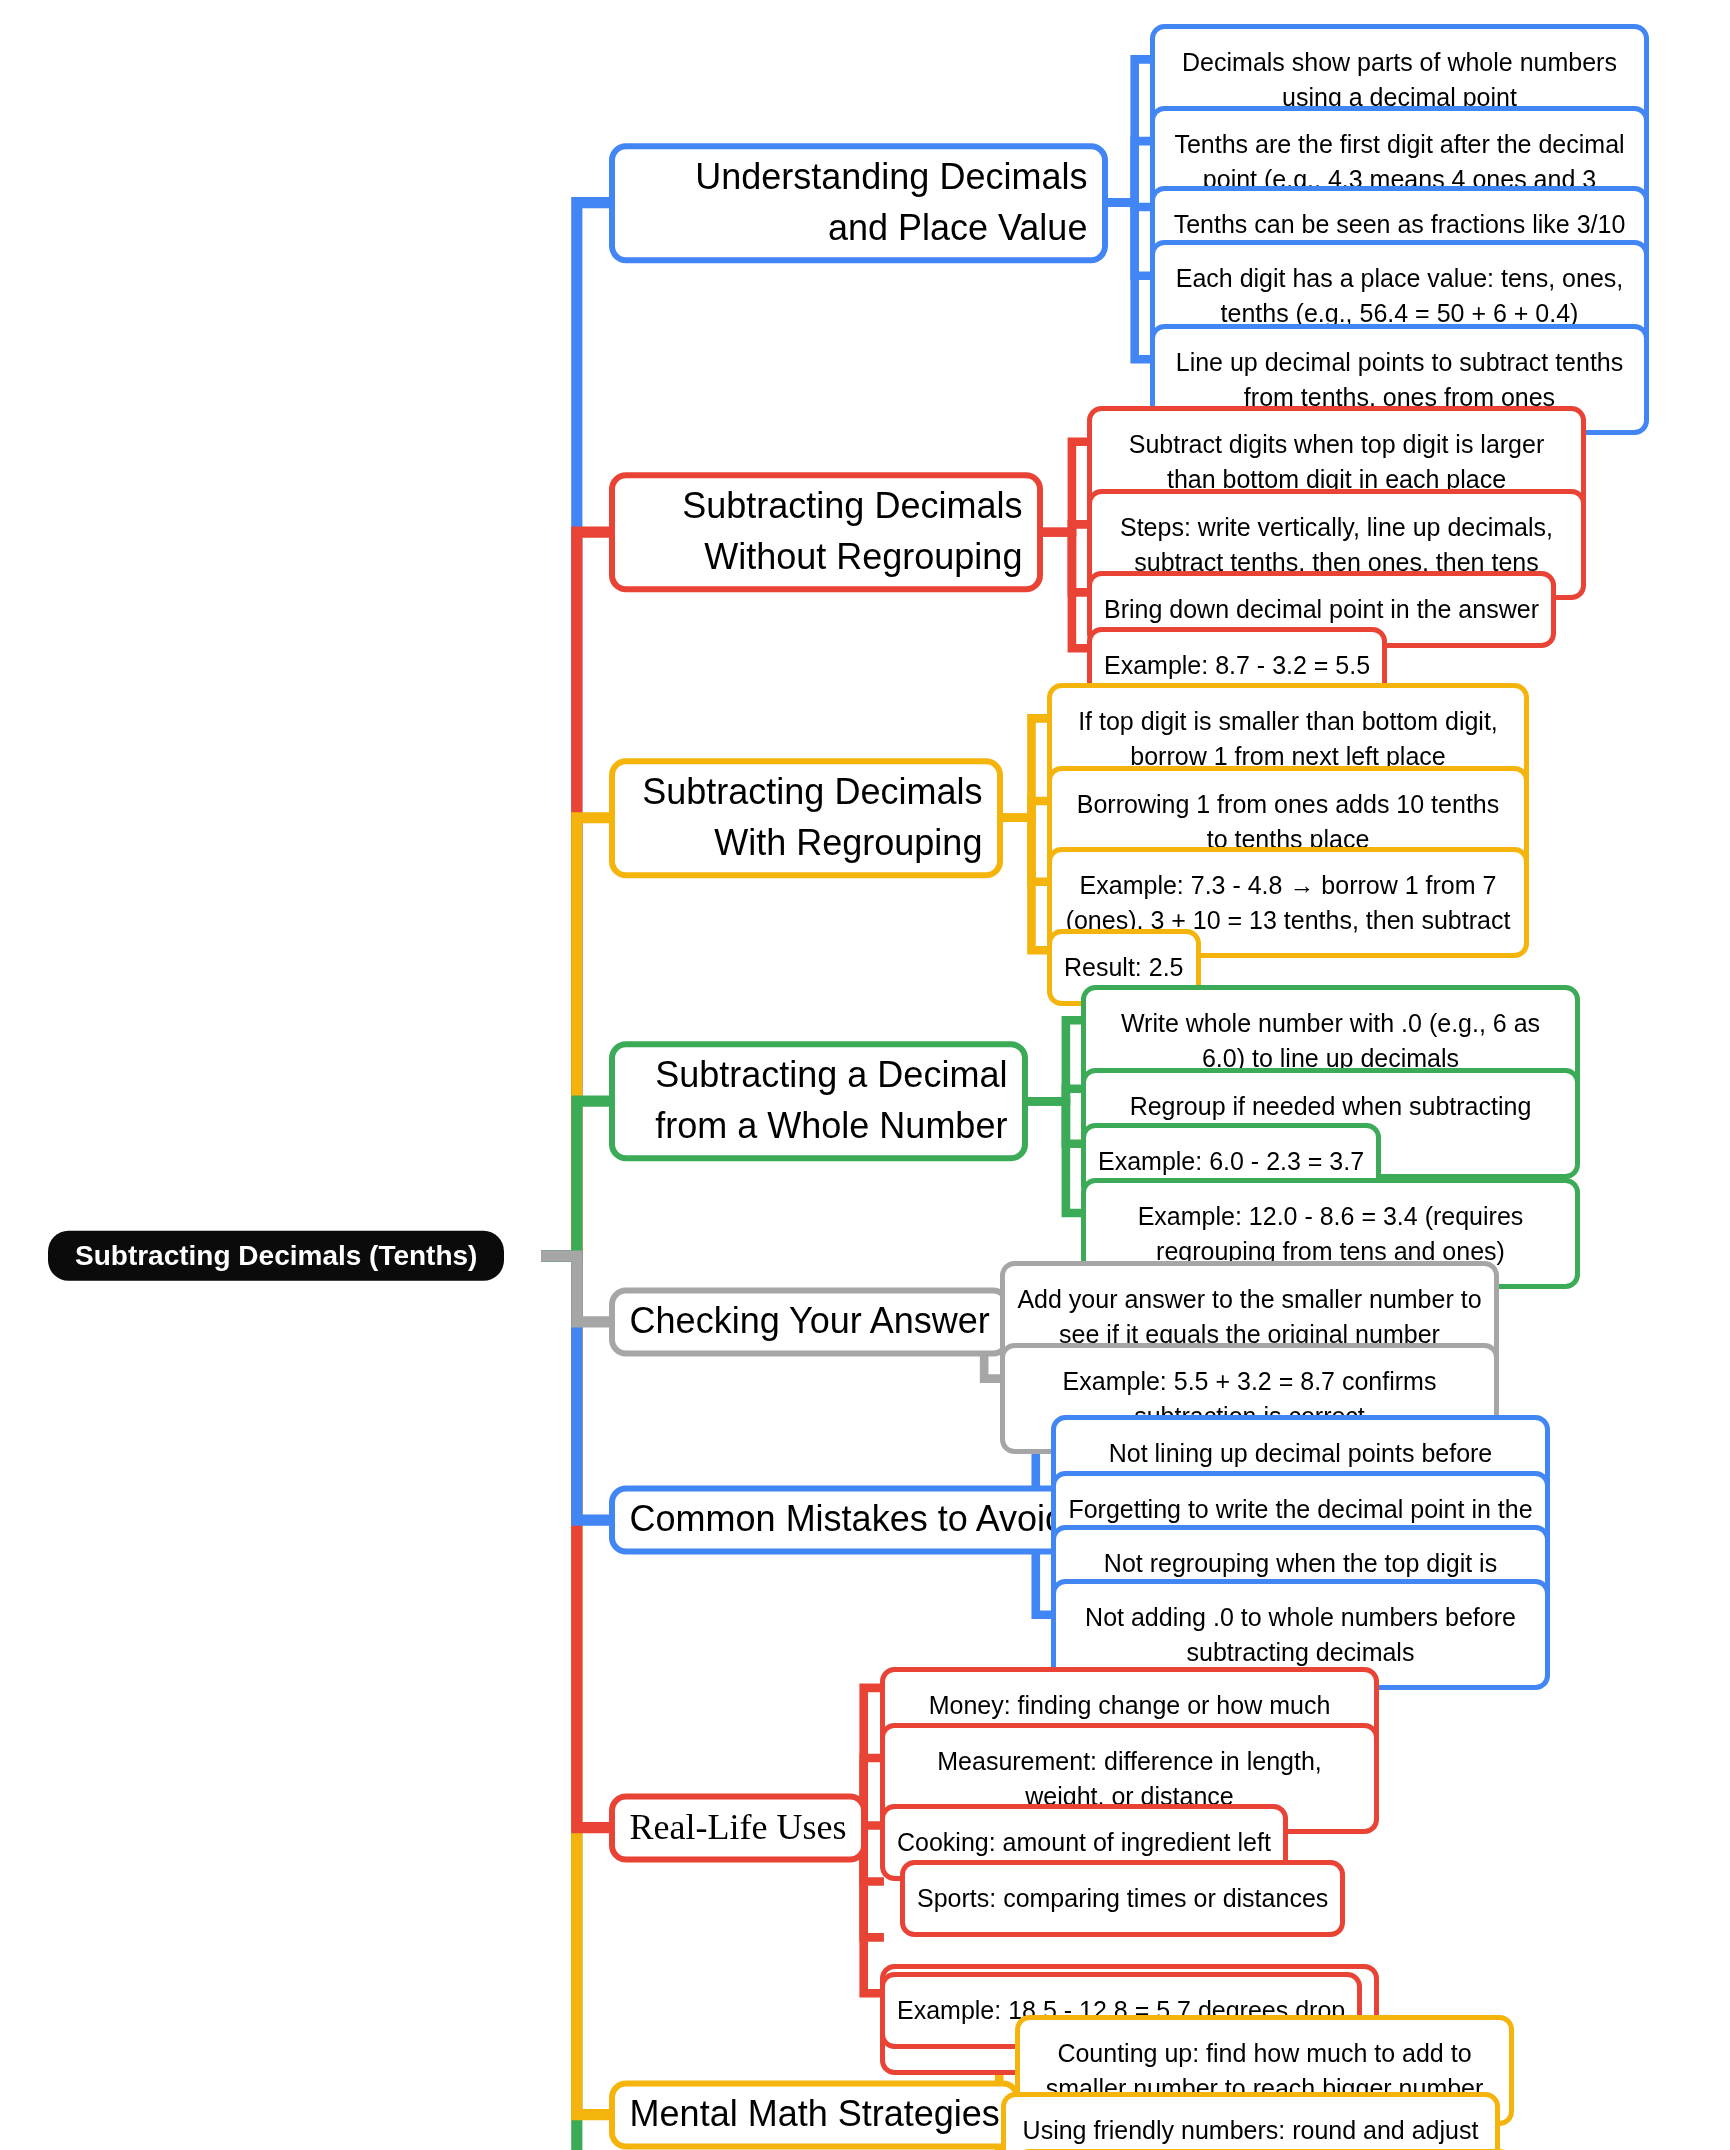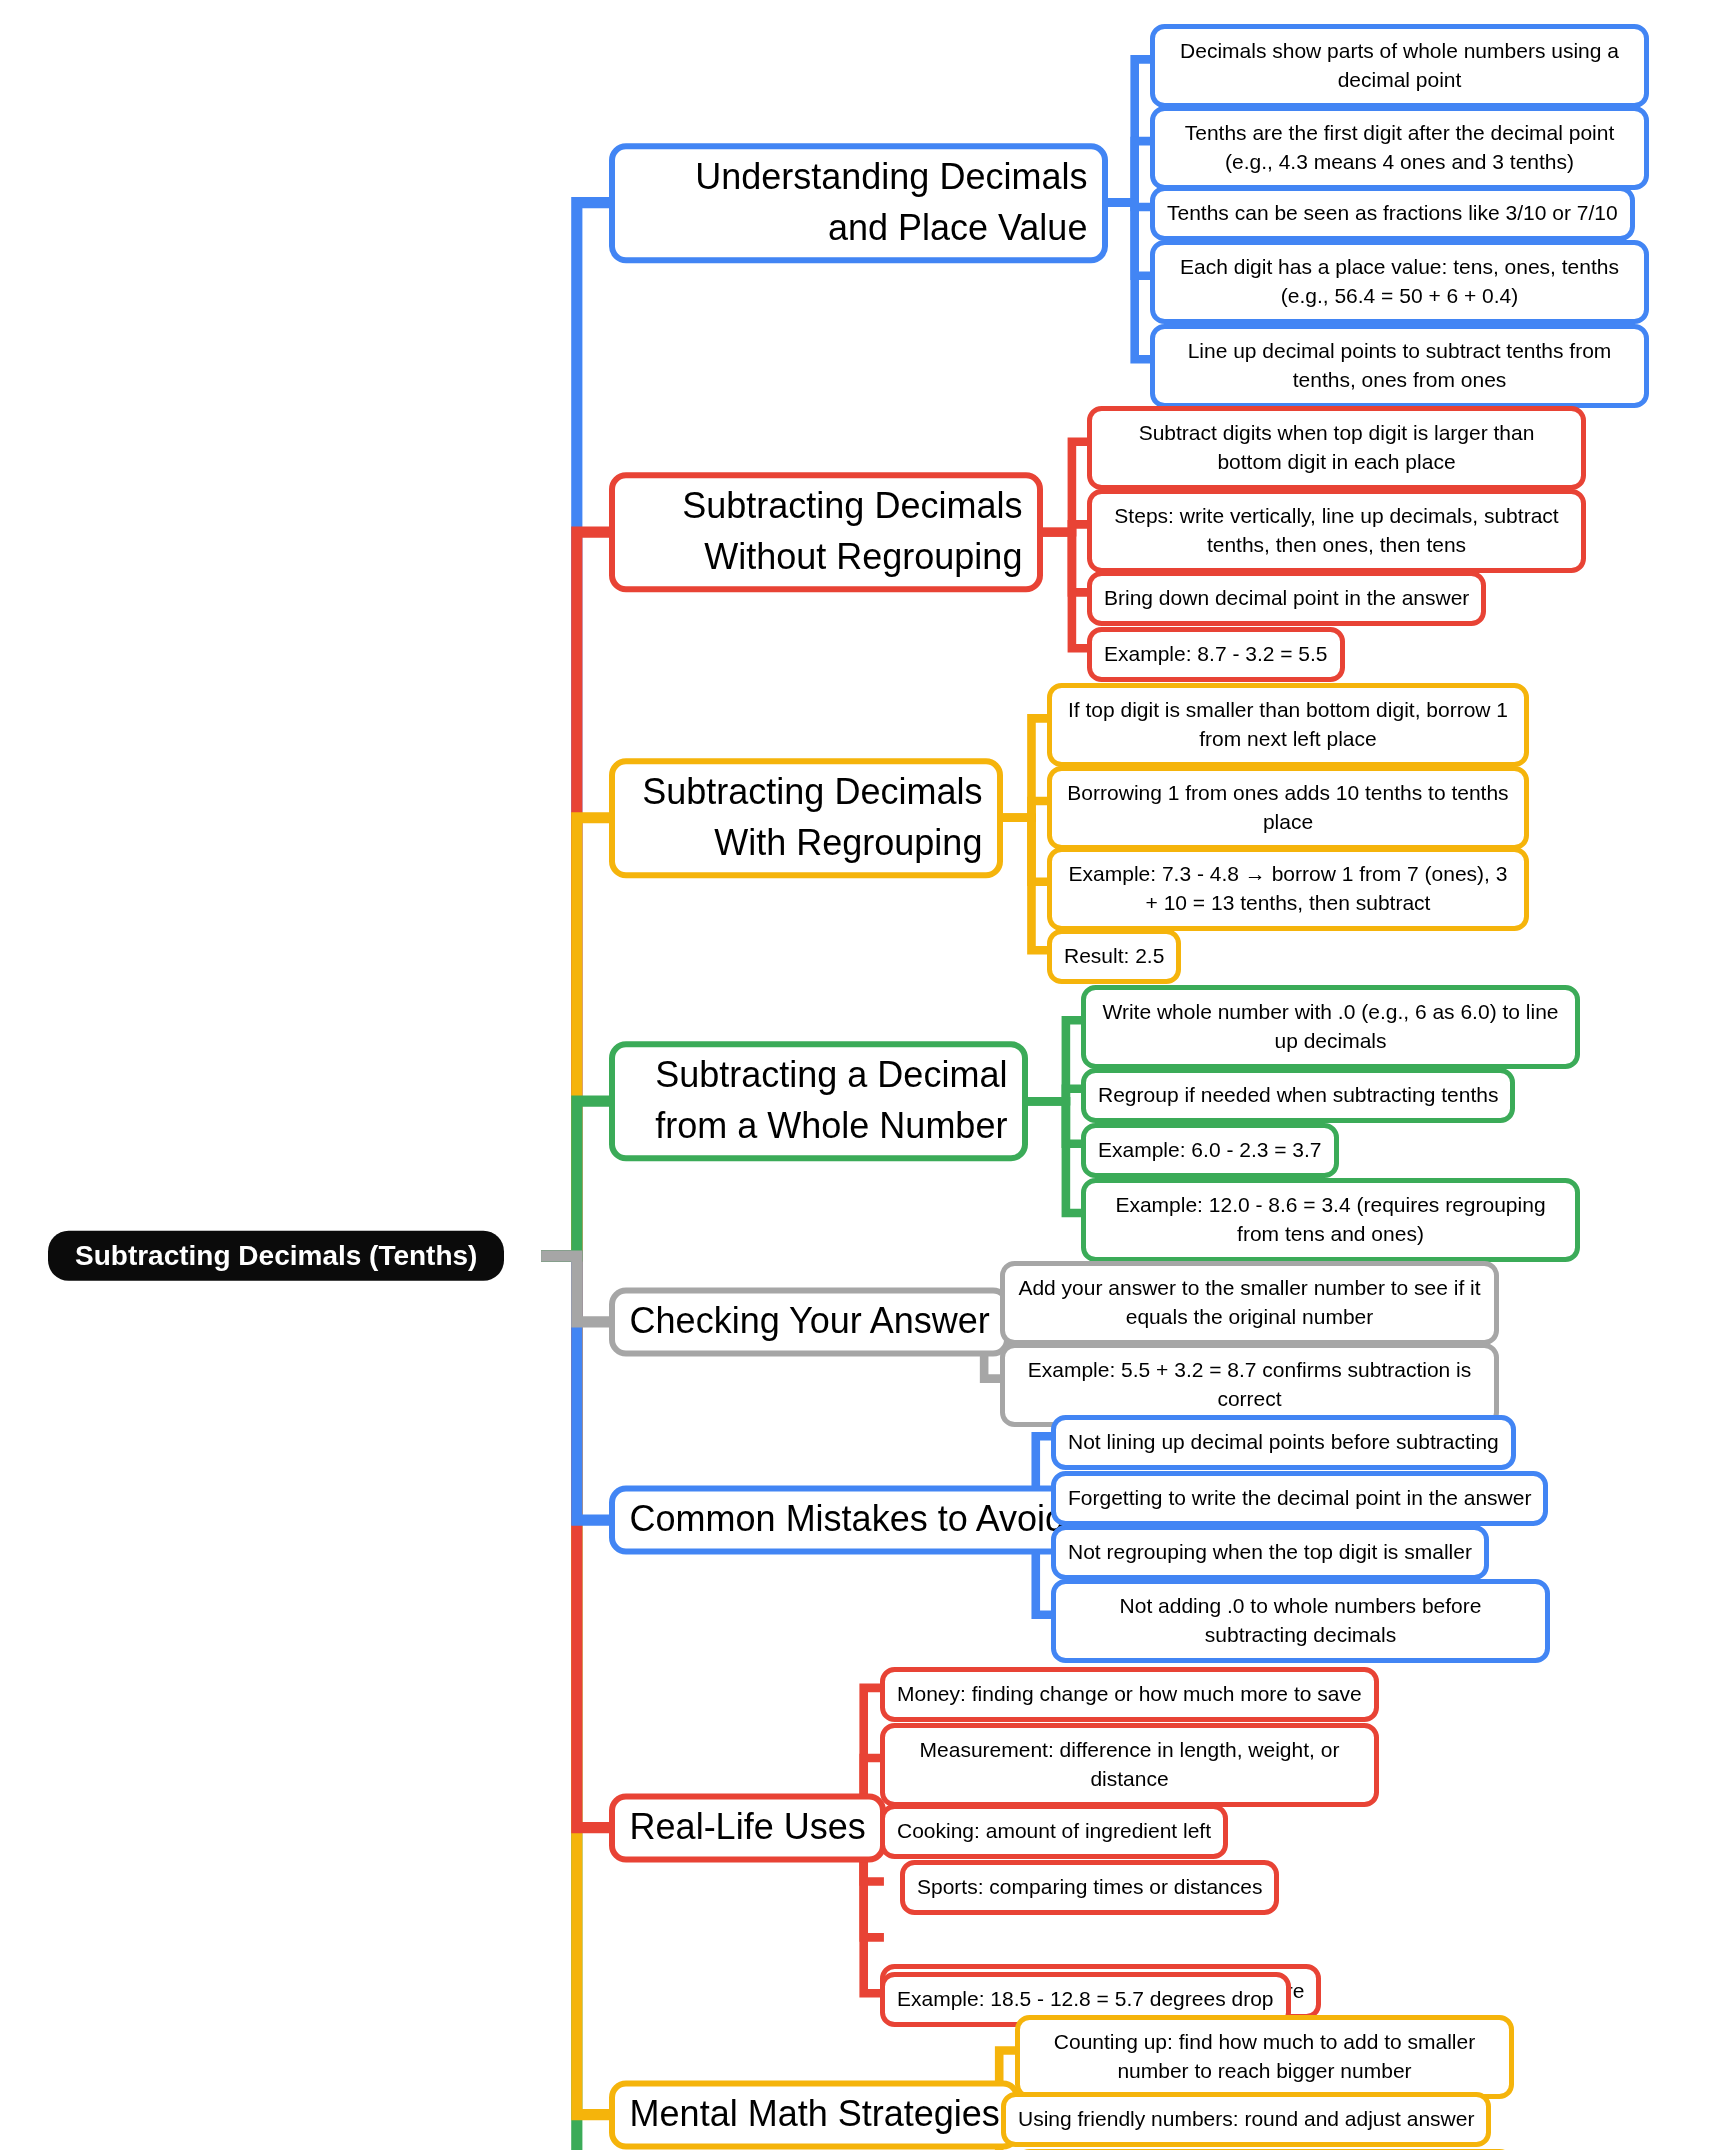--- a/index.html
+++ b/index.html
@@ -4,21 +4,21 @@
 <title>Subtracting Decimals (Tenths)</title>
 <style>
   html, body { margin: 0; padding: 0; background: #ffffff; }
   body { width: 1730px; height: 2537px; font-family: "Liberation Sans", sans-serif; }
   #stage { position: relative; width: 1730px; height: 2537px; background: #ffffff; overflow: hidden; }
   #connectors { position: absolute; left: 0; top: 0; z-index: 0; }
   .node {
     position: absolute; z-index: 1; box-sizing: border-box;
     background: #ffffff; color: #000000;
     border: 5.2px solid #888; border-radius: 14.6px;
-    padding: 8px 12px; font-size: 21px; line-height: 1.38;
+    padding: 16px 12px; font-size: 25px; line-height: 1.38;
     text-align: center; width: max-content; max-width: 499px;
   }
   .title-node {
     font-size: 36px; line-height: 1.40; border-width: 6px;
     padding: 3.4px 14.6px; border-radius: 17px; transform: translateY(-50%); text-align: right;
   }
   .central-node {
     position: absolute; z-index: 2; left: 48px; top: 1256px; transform: translateY(-50%);
     background: #0b0b0b; color: #ffffff; font-weight: bold;
     font-size: 28px; line-height: 1.3; padding: 7px 27px;
@@ -103,21 +103,21 @@
       <div class="node child-node" style="left: 1081px; top: 1123px; border-color: rgb(59, 171, 88);">Example: 6.0 - 2.3 = 3.7</div>
       <div class="node child-node" style="left: 1081px; top: 1178px; border-color: rgb(59, 171, 88);">Example: 12.0 - 8.6 = 3.4 (requires regrouping from tens and ones)</div>
       <div class="node title-node" style="left: 609px; top: 1322px; border-color: rgb(166, 166, 166);">Checking Your Answer</div>
       <div class="node child-node" style="left: 1000px; top: 1261px; border-color: rgb(166, 166, 166);">Add your answer to the smaller number to see if it equals the original number</div>
       <div class="node child-node" style="left: 1000px; top: 1343px; border-color: rgb(166, 166, 166);">Example: 5.5 + 3.2 = 8.7 confirms subtraction is correct</div>
       <div class="node title-node" style="left: 609px; top: 1520px; border-color: rgb(66, 133, 244);">Common Mistakes to Avoid</div>
       <div class="node child-node" style="left: 1051px; top: 1415px; border-color: rgb(66, 133, 244);">Not lining up decimal points before subtracting</div>
       <div class="node child-node" style="left: 1051px; top: 1471px; border-color: rgb(66, 133, 244);">Forgetting to write the decimal point in the answer</div>
       <div class="node child-node" style="left: 1051px; top: 1525px; border-color: rgb(66, 133, 244);">Not regrouping when the top digit is smaller</div>
       <div class="node child-node" style="left: 1051px; top: 1579px; border-color: rgb(66, 133, 244);">Not adding .0 to whole numbers before subtracting decimals</div>
-      <div class="node title-node" style="left: 609px; top: 1828px; border-color: rgb(232, 67, 53);">Real-Life Uses</div>
+      <div class="node title-node" style="left: 609px; top: 1828px; border-color: rgb(232, 67, 53); font-family: Liberation Serif, serif;">Real-Life Uses</div>
       <div class="node child-node" style="left: 880px; top: 1667px; border-color: rgb(232, 67, 53);">Money: finding change or how much more to save</div>
       <div class="node child-node" style="left: 880px; top: 1723px; border-color: rgb(232, 67, 53);">Measurement: difference in length, weight, or distance</div>
       <div class="node child-node" style="left: 880px; top: 1804px; border-color: rgb(232, 67, 53);">Cooking: amount of ingredient left</div>
       <div class="node child-node" style="left: 900px; top: 1860px; border-color: rgb(232, 67, 53);">Sports: comparing times or distances</div>
       <div class="node child-node" style="left: 880px; top: 1916px; border-color: rgb(232, 67, 53); margin-top: 48px;">Temperature: finding change in temperature</div>
       <div class="node child-node" style="left: 880px; top: 1972px; border-color: rgb(232, 67, 53);">Example: 18.5 - 12.8 = 5.7 degrees drop</div>
       <div class="node title-node" style="left: 609px; top: 2115px; border-color: rgb(245, 180, 11);">Mental Math Strategies</div>
       <div class="node child-node" style="left: 1015px; top: 2015px; border-color: rgb(245, 180, 11);">Counting up: find how much to add to smaller number to reach bigger number</div>
       <div class="node child-node" style="left: 1001px; top: 2092px; border-color: rgb(245, 180, 11);">Using friendly numbers: round and adjust answer</div>
       <div class="node child-node" style="left: 1015px; top: 2149px; border-color: rgb(245, 180, 11);">Breaking apart problem: subtract whole numbers and tenths separately, then add results</div>

